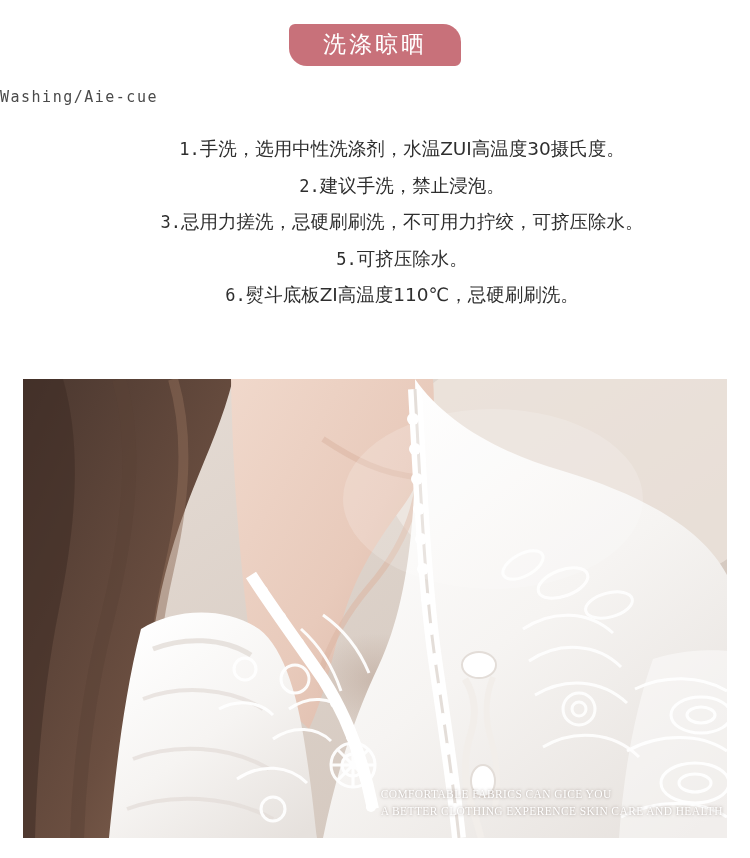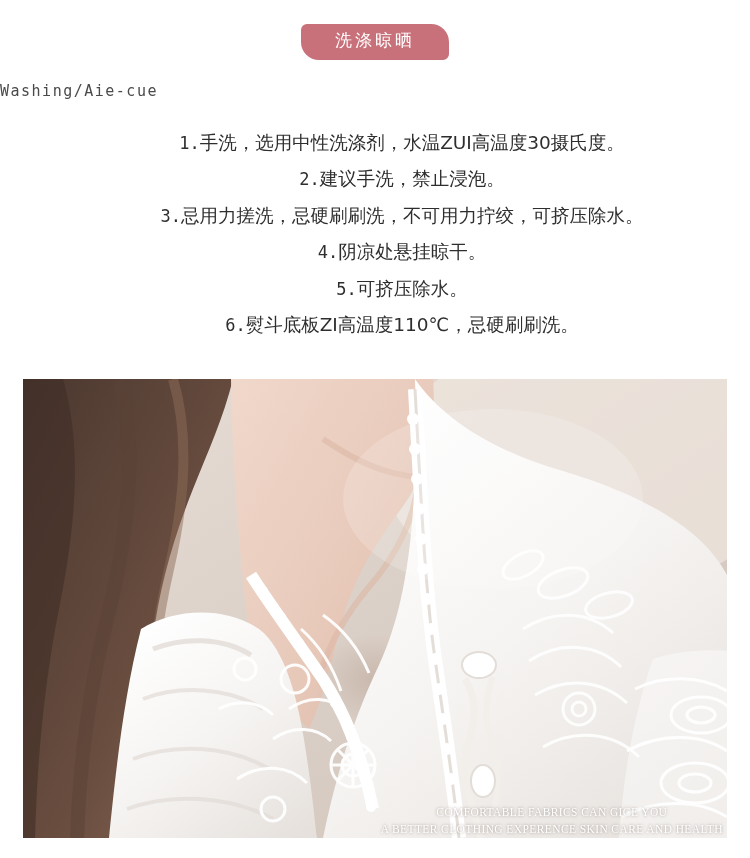--- a/index.html
+++ b/index.html
@@ -21,21 +21,21 @@
   }
   
   .badge-wrap {
     display: flex;
     justify-content: center;
     padding-top: 24px;
   }
   .badge {
     background: #c8717a;
     color: #ffffff;
-    font-size: 17px;
+    font-size: 23px;
     letter-spacing: 3px;
     padding: 8px 34px 9px 34px;
     border-radius: 6px 18px 6px 18px;
     font-weight: normal;
     line-height: 1.1;
     font-family: Liberation Serif, serif;
   }
   .subtitle {
     margin-top: 22px;
     font-size: 15px;
@@ -70,22 +70,22 @@
     height: 459px;
     overflow: hidden;
     background: #cbbdb5;
   }
   .photo svg {
     display: block;
   }
   .photo-caption {
     position: absolute;
     right: 4px;
-    bottom: 0;
-    text-align: center;
+    bottom: 18px;
+    text-align: left;
     color: #ffffff;
     font-size: 11.5px;
     letter-spacing: 0.4px;
     line-height: 1.5;
     font-family: "Liberation Serif", serif;
     text-shadow: 0 0 3px rgba(80,60,50,0.55);
   }
 </style>
 </head>
 <body>
@@ -100,23 +100,20 @@
 
   <div class="list">
     <div class="list-item">
       <span class="idx">1.</span><span>手洗，选用中性洗涤剂，水温ZUI高温度30摄氏度。</span>
     </div>
     <div class="list-item">
       <span class="idx">2.</span><span>建议手洗，禁止浸泡。</span>
     </div>
     <div class="list-item">
       <span class="idx">3.</span><span>忌用力搓洗，忌硬刷刷洗，不可用力拧绞，可挤压除水。</span>
-    </div>
-    <div class="list-item">
-      <span class="idx">4.</span><span>阴凉处悬挂晾干。</span>
     </div>
     <div class="list-item">
       <span class="idx">5.</span><span>可挤压除水。</span>
     </div>
     <div class="list-item">
       <span class="idx">6.</span><span>熨斗底板ZI高温度110℃，忌硬刷刷洗。</span>
     </div>
   </div>
 
   <div class="photo">

